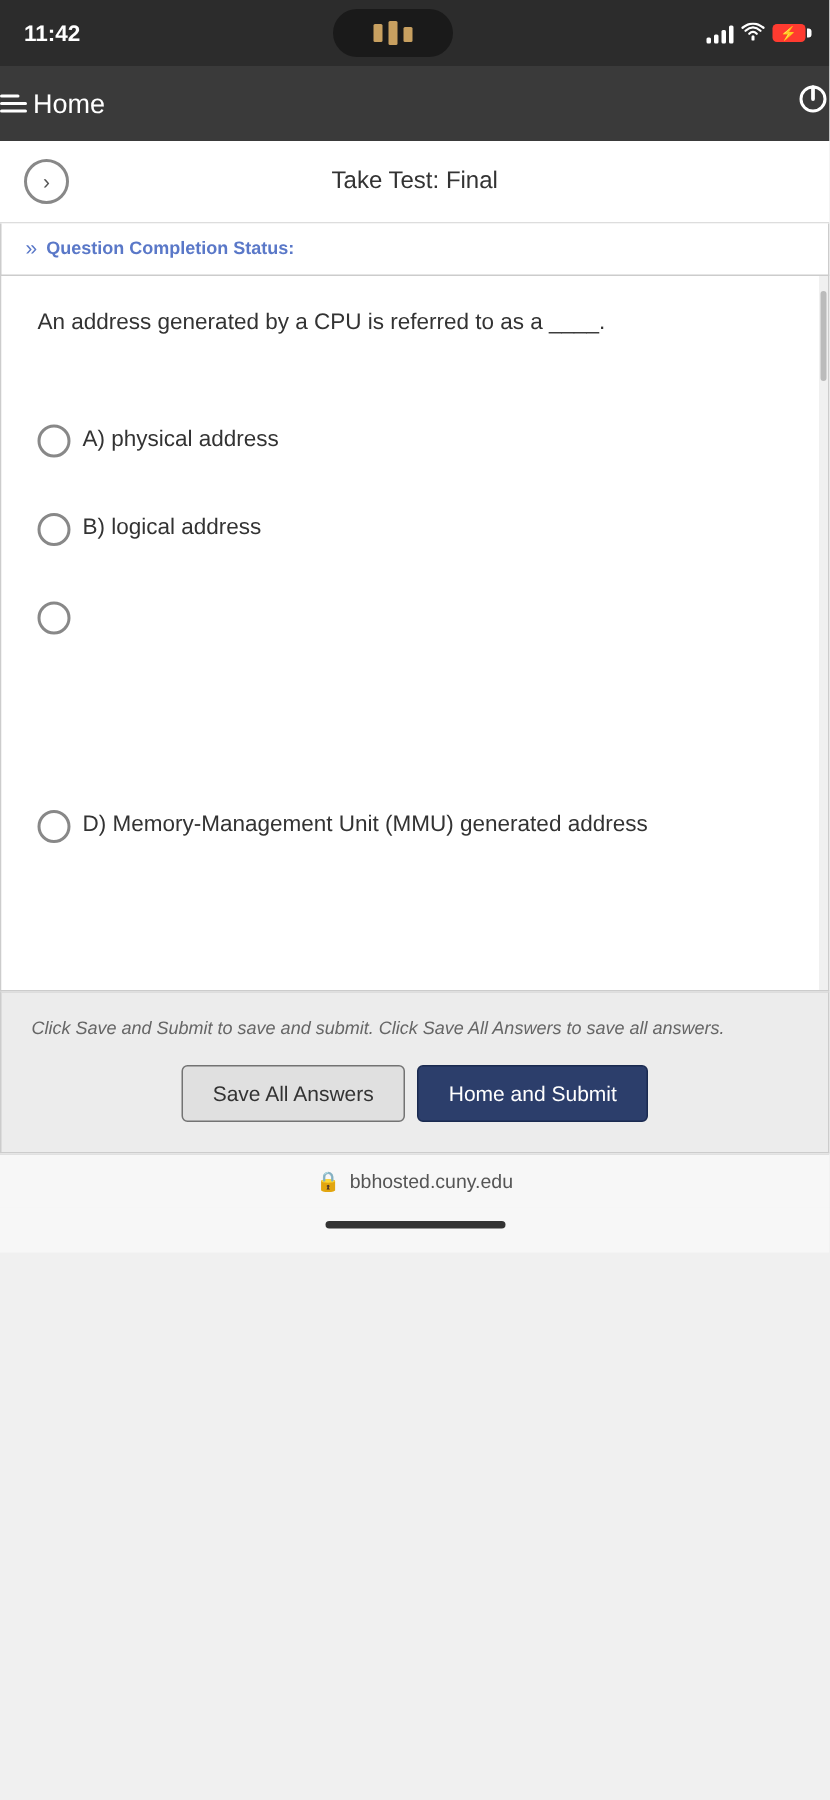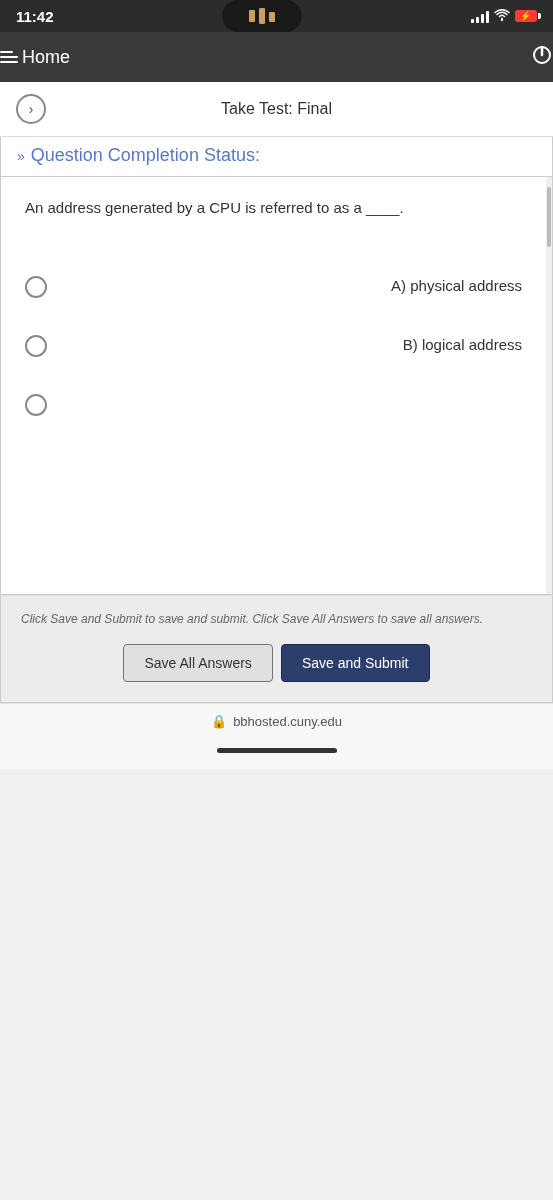--- a/index.html
+++ b/index.html
@@ -7,21 +7,21 @@
       width: 553px;
       min-height: 1200px;
       font-family: -apple-system, BlinkMacSystemFont, 'Helvetica Neue', Arial, sans-serif;
       background: #f0f0f0;
       overflow-x: hidden;
     }
 
     
     .status-bar {
       background: #2c2c2c;
-      height: 32px;
+      height: 44px;
       display: flex;
       align-items: center;
       justify-content: space-between;
       padding: 0 16px;
       color: white;
     }
     .status-time {
       font-size: 15px;
       font-weight: 600;
       color: white;
@@ -162,22 +162,22 @@
       display: flex;
       align-items: center;
       gap: 6px;
     }
     .arrow-icon {
       color: #5a78c8;
       font-size: 14px;
     }
     .completion-label {
       color: #5a78c8;
-      font-size: 18px;
-      font-weight: 400;
+      font-size: 12px;
+      font-weight: 700;
     }
 
     
     .content-wrapper {
       display: flex;
       background: white;
       border: 1px solid #ccc;
       border-top: none;
       position: relative;
     }
@@ -199,22 +199,21 @@
     .options-list {
       display: flex;
       flex-direction: column;
       gap: 0;
     }
     .option-item {
       display: flex;
       align-items: flex-start;
       padding: 18px 0;
       cursor: pointer;
-      gap: 22px;
-      justify-content: space-between;
+      gap: 8px;
     }
     .option-item:not(:last-child) {
       
     }
     .radio-circle {
       width: 22px;
       height: 22px;
       border-radius: 50%;
       border: 2px solid #888;
       flex-shrink: 0;
@@ -410,35 +409,39 @@
         <div class="radio-circle"></div>
         <span class="option-label">B)  logical address</span>
       </div>
 
       <div class="option-item">
         <div class="radio-circle"></div>
       </div>
 
       <div class="option-spacer"></div>
 
+      <div class="option-item">
+        <div class="radio-circle"></div>
+        <span class="option-label">D)  Memory-Management Unit (MMU) generated address</span>
+      </div>
 
       <div style="height: 60px;"></div>
     </div>
   </div>
 
   <div class="scrollbar-area">
     <div class="scrollbar-thumb"></div>
   </div>
 </div>
 
 <div class="footer-area">
   <p class="footer-hint">Click Save and Submit to save and submit. Click Save All Answers to save all answers.</p>
   <div class="footer-buttons">
     <button class="btn-save-all">Save All Answers</button>
-    <button class="btn-save-submit">Save and Submit</button>
+    <button class="btn-save-submit">Home and Submit</button>
   </div>
 </div>
 
 <div class="bottom-bar">
   <span class="lock-icon">🔒</span>
   <span class="url-text">bbhosted.cuny.edu</span>
 </div>
 
 <div class="home-indicator">
   <div class="home-bar"></div>

